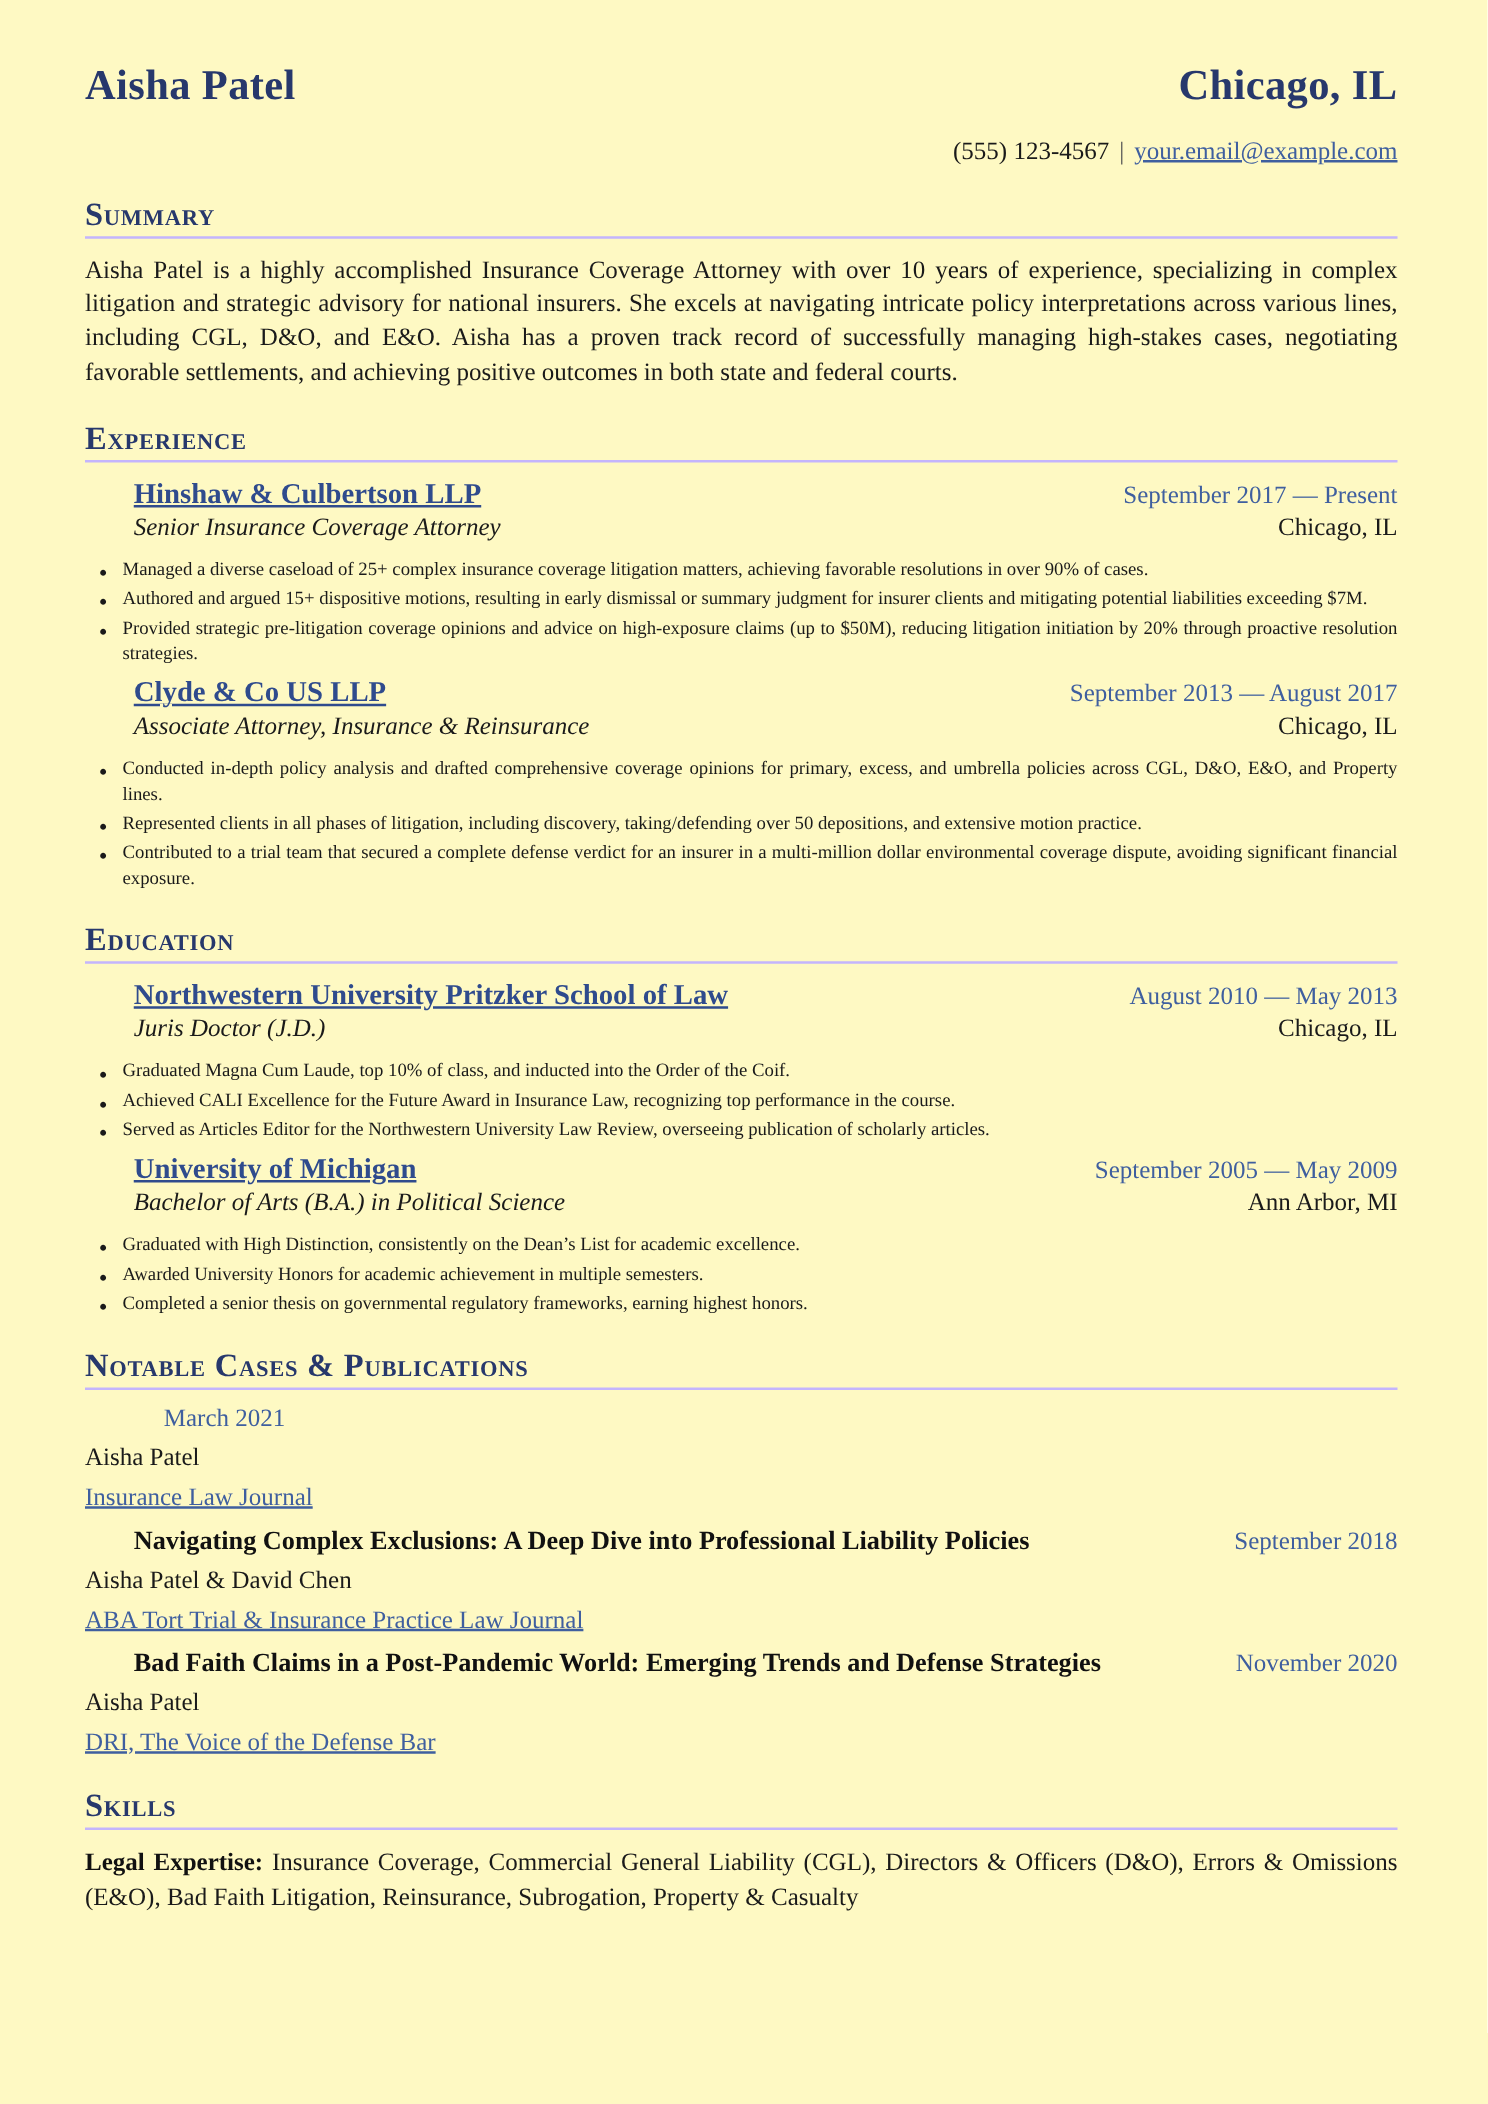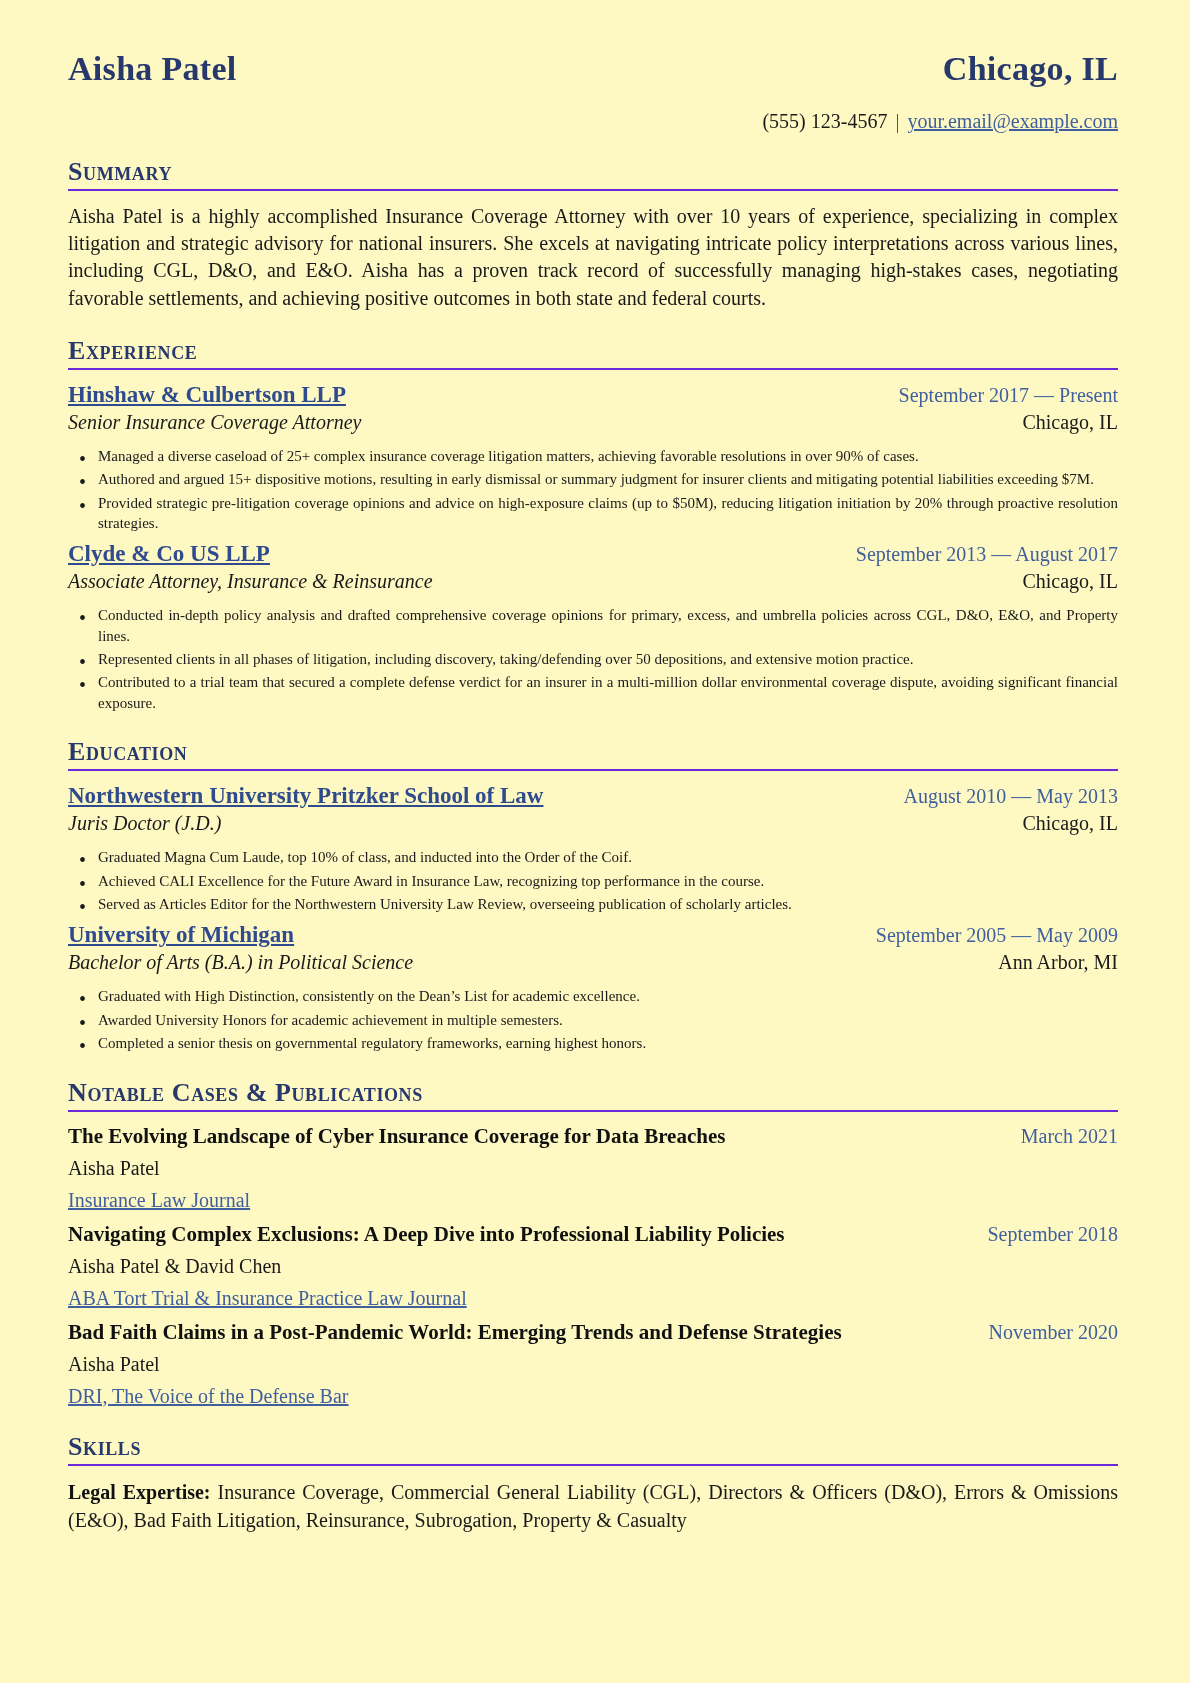--- a/index.html
+++ b/index.html
@@ -40,36 +40,37 @@
     color: #3f5f9f;
     text-decoration: underline;
   }
   
   .sec-heading {
     font-size: 26px;
     font-weight: bold;
     font-variant: small-caps;
     letter-spacing: 0.6px;
     color: #27386c;
-    border-bottom: 2px solid #6d28d9;
+    border-bottom: 2px solid #c4b5fd;
     padding-bottom: 2px;
     margin-top: 24px;
     margin-bottom: 12px;
   }
   .summary-text {
     font-size: 20px;
     line-height: 1.36;
     text-align: justify;
   }
   
   .entry { margin-bottom: 4px; }
   .entry-row {
     display: flex;
     justify-content: space-between;
     align-items: baseline;
+    margin-left: 39px;
   }
   .org-link {
     font-size: 23px;
     font-weight: bold;
     color: #2f4b8d;
     text-decoration: underline;
   }
   .entry-dates {
     font-size: 20px;
     color: #3f5f9f;
@@ -212,21 +213,20 @@
       <li>Graduated with High Distinction, consistently on the Dean’s List for academic excellence.</li>
       <li>Awarded University Honors for academic achievement in multiple semesters.</li>
       <li>Completed a senior thesis on governmental regulatory frameworks, earning highest honors.</li>
     </ul>
   </div>
 
   <div class="sec-heading">Notable Cases &amp; Publications</div>
 
   <div class="pub">
     <div class="entry-row">
-      <span class="pub-title">The Evolving Landscape of Cyber Insurance Coverage for Data Breaches</span>
       <span class="pub-date">March 2021</span>
     </div>
     <div class="pub-authors">Aisha Patel</div>
     <a class="journal-link">Insurance Law Journal</a>
   </div>
 
   <div class="pub">
     <div class="entry-row">
       <span class="pub-title">Navigating Complex Exclusions: A Deep Dive into Professional Liability Policies</span>
       <span class="pub-date">September 2018</span>

